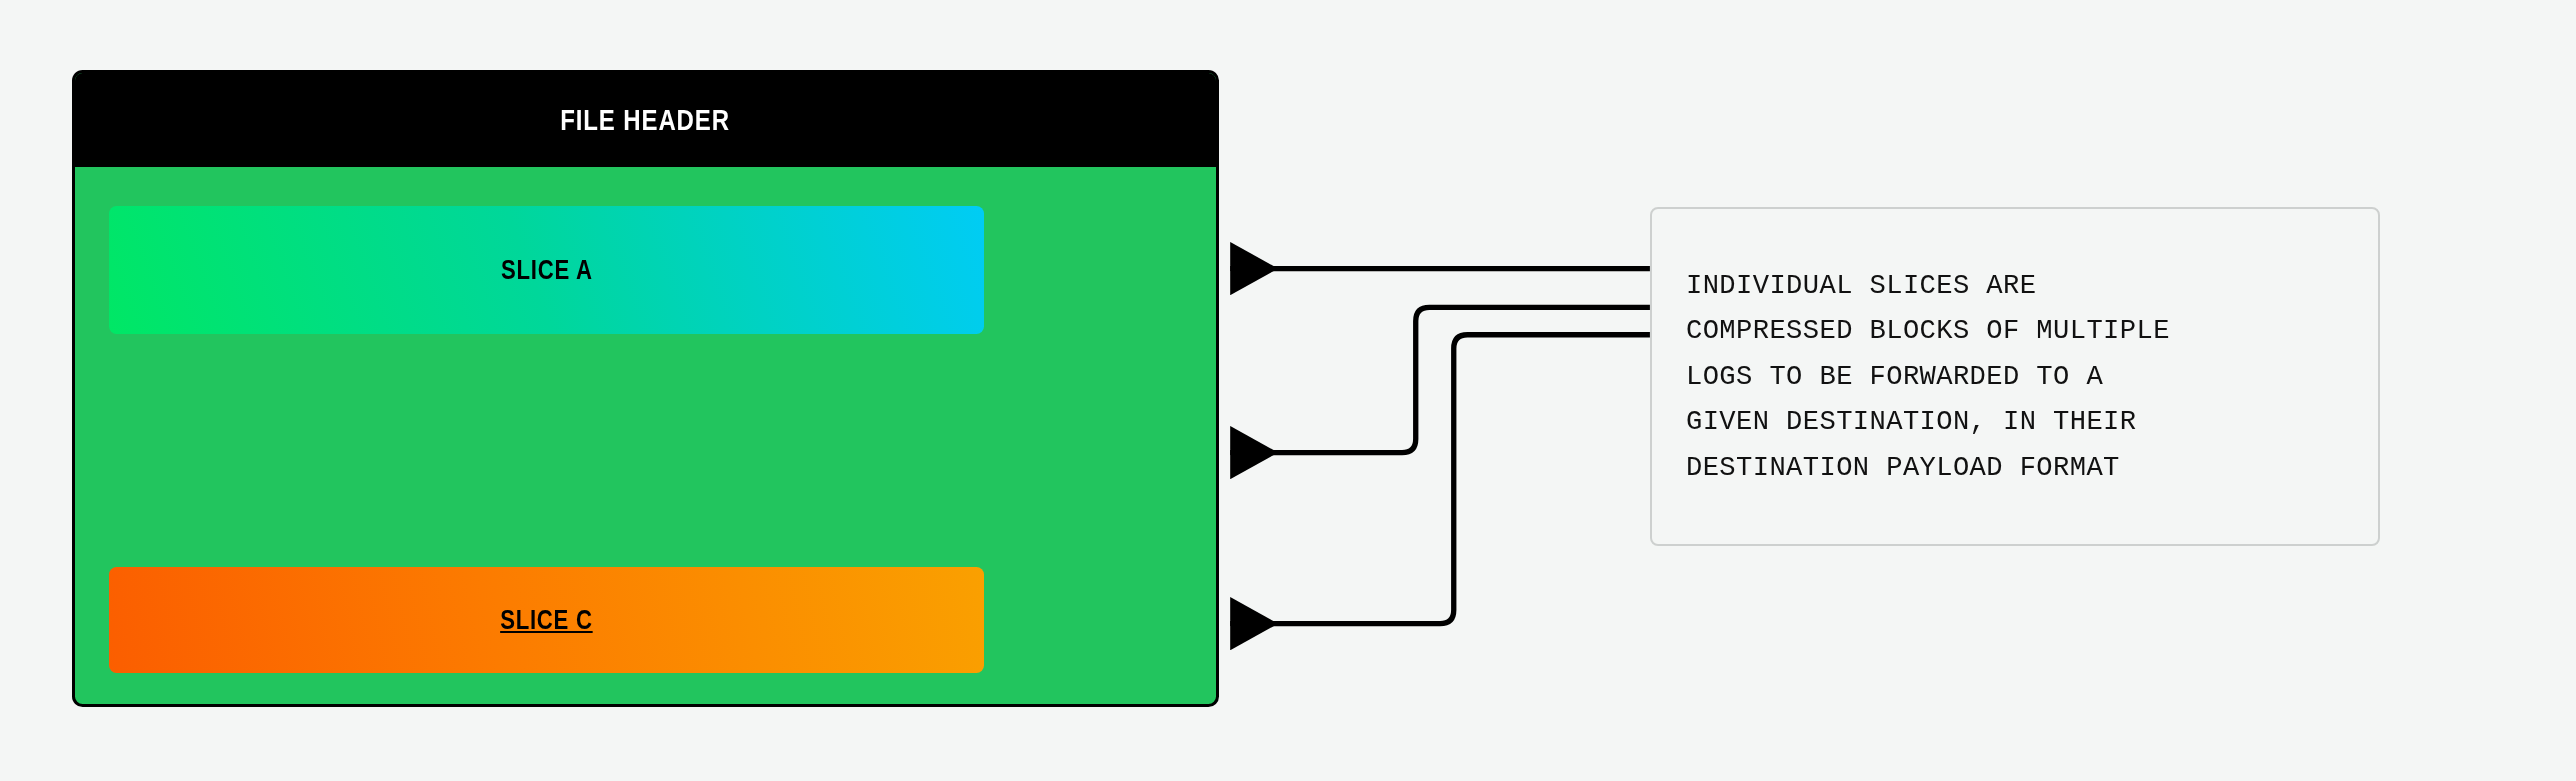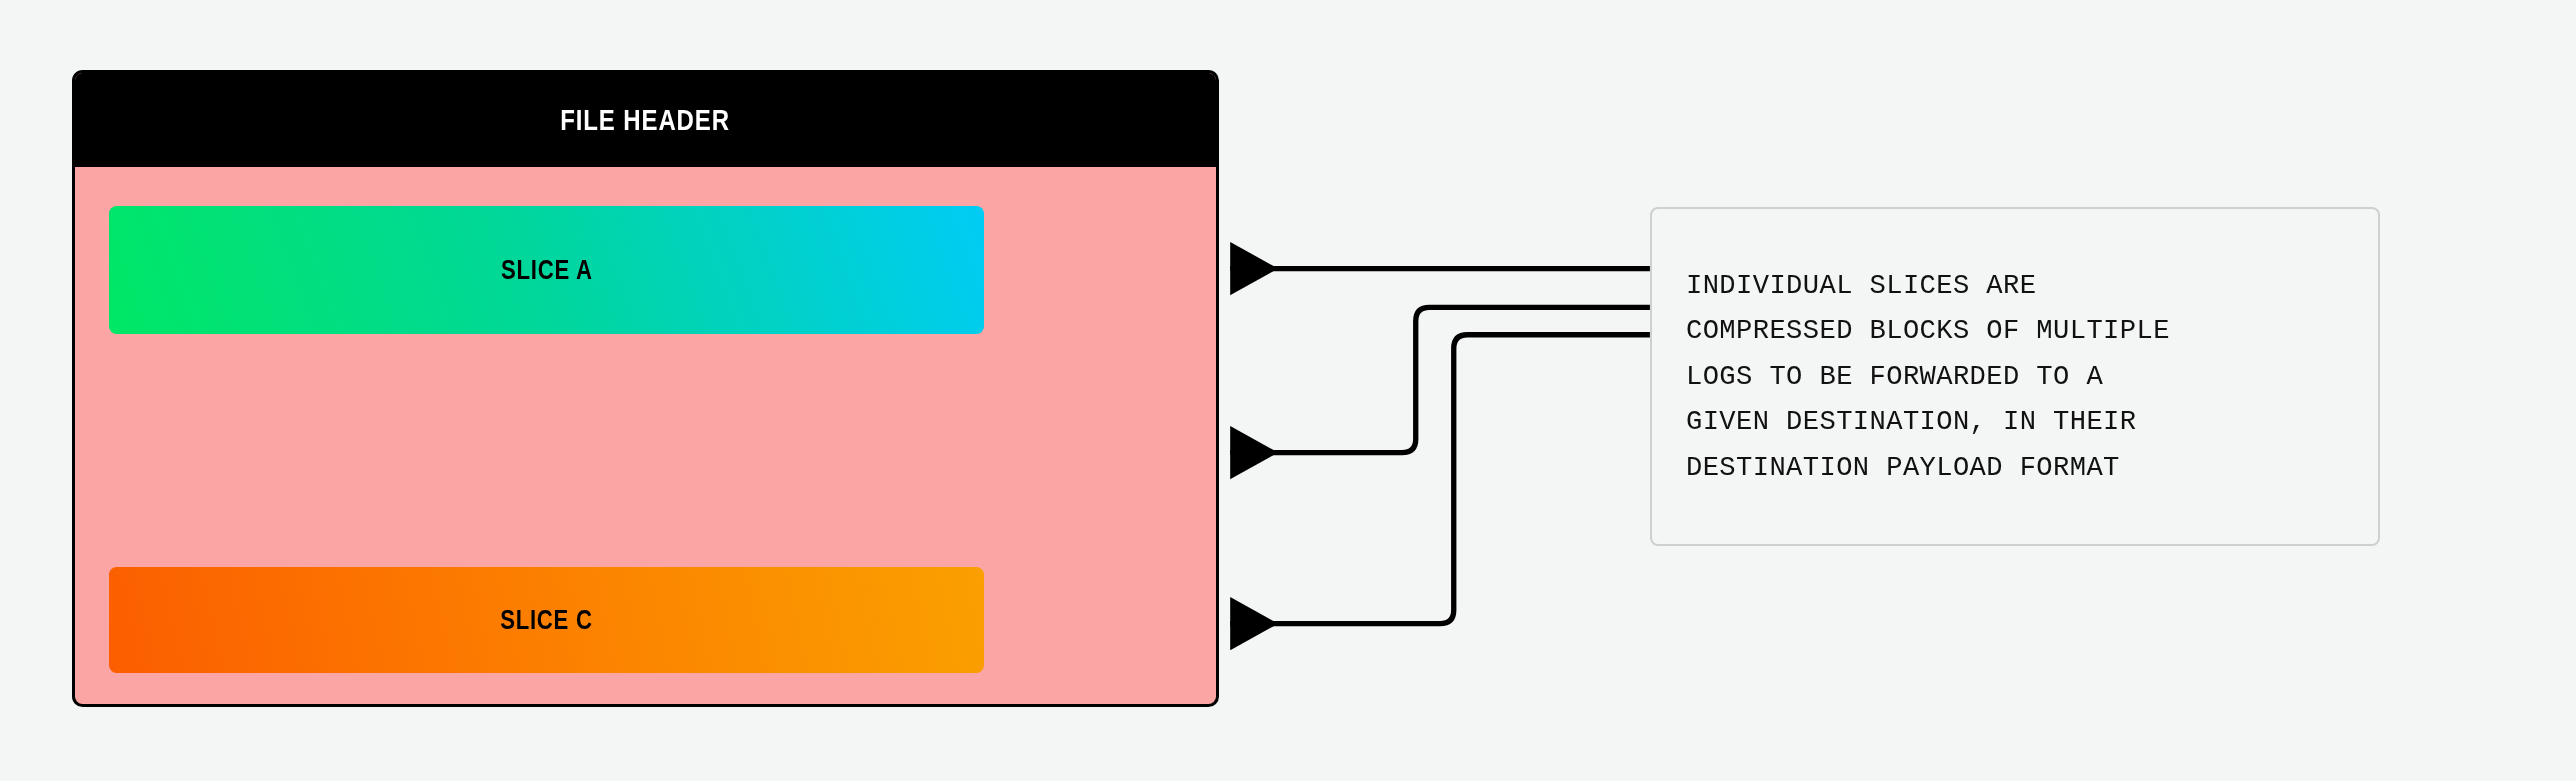--- a/index.html
+++ b/index.html
@@ -21,21 +21,21 @@
   
   #file-container {
     position: absolute;
     left: 72px;
     top: 70px;
     width: 1147px;
     height: 637px;
     box-sizing: border-box;
     border: 3.8px solid #000000;
     border-radius: 10.6px;
-    background: #fca5a5;
+    background: #22c55e;
     overflow: hidden;
     padding-left: 29px;
   }
 
   #file-header {
     position: absolute;
     left: 0;
     top: 0;
     width: 100%;
     height: 94px;
@@ -85,20 +85,21 @@
     top: 297px;
     height: 161px;
     background: linear-gradient(72deg, #0563fb 0%, #0090f8 50%, #00c8f5 100%);
   }
   #slice-b .slice-text { color: #ffffff; }
 
   #slice-c {
     top: 494px;
     height: 106px;
     background: linear-gradient(78deg, #fb5e00 0%, #fc7c00 45%, #faa000 100%);
+    text-decoration: underline;
   }
   #slice-c .slice-text { color: #000000; }
 
   
   #annotation-box {
     position: absolute;
     left: 1650px;
     top: 207px;
     width: 730px;
     height: 339px;

